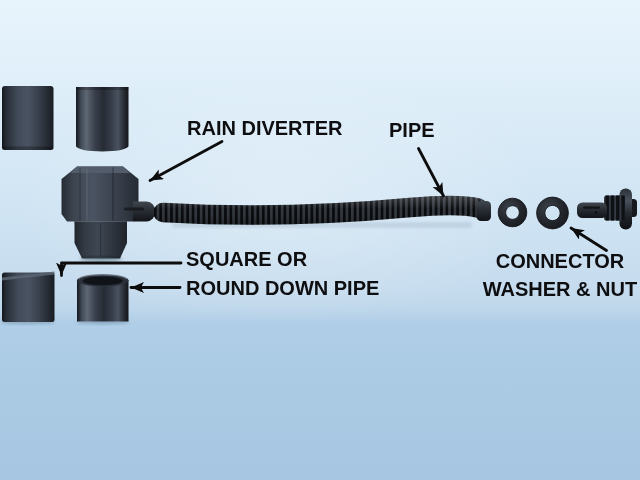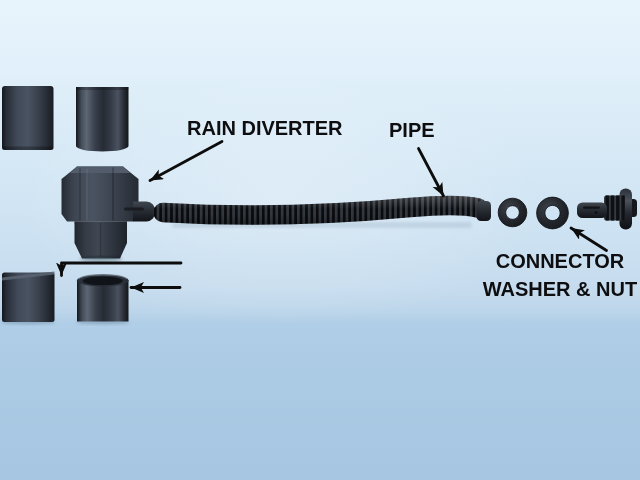--- a/index.html
+++ b/index.html
@@ -170,18 +170,22 @@
       <path d="M181,263 L61.5,263 L61.5,275.5" marker-end="url(#ah)"></path>
       <path d="M180,287.5 L131,287.5" marker-end="url(#ah)"></path>
       <path d="M606.5,250.5 L571,228" marker-end="url(#ah)"></path>
     </g>
   </svg>
 
   <div class="label" style="left:187px;top:117px;">RAIN DIVERTER</div>
 
   <div class="label" style="left:389px;top:119px;">PIPE</div>
 
+  <div class="label two-line" style="left:186px;top:245px;">
+    <div>SQUARE OR</div>
+    <div>ROUND DOWN PIPE</div>
+  </div>
 
   <div class="label centered" style="left:470px;top:248px;width:180px;">
     <div>CONNECTOR</div>
     <div>WASHER &amp; NUT</div>
   </div>
 </div>
 
 </body></html>

